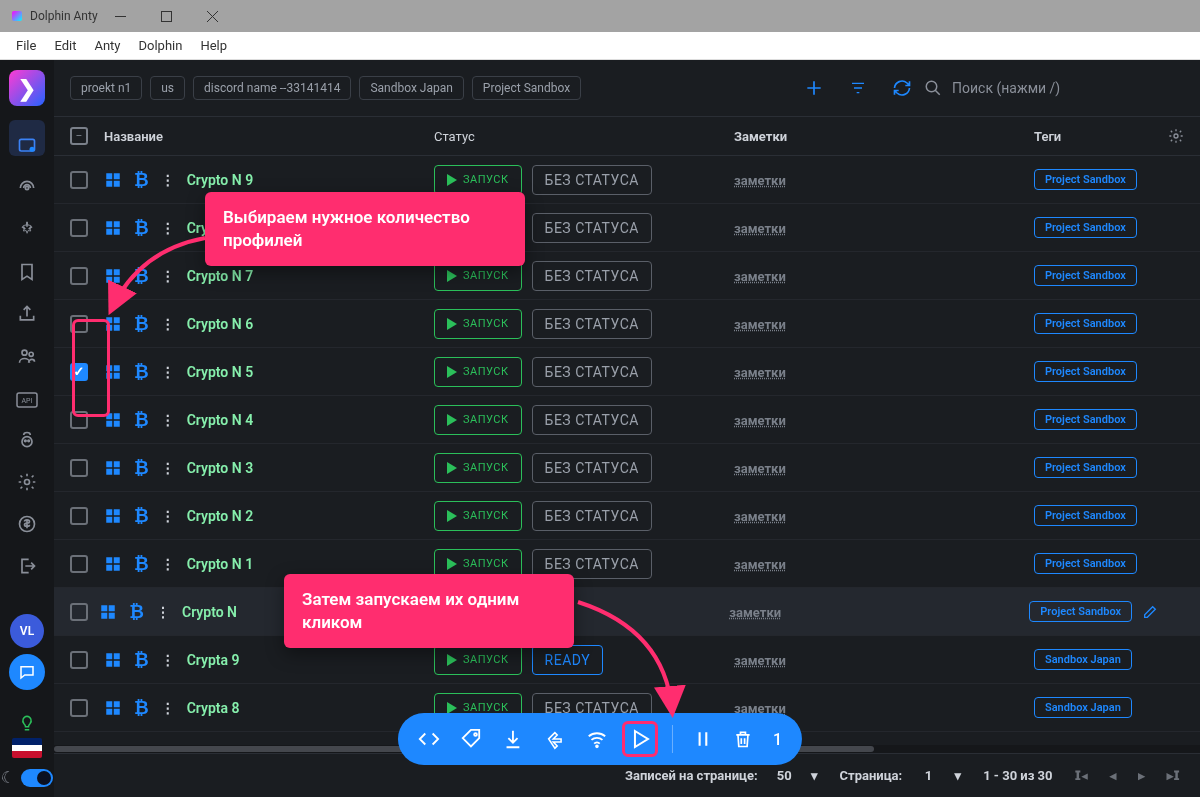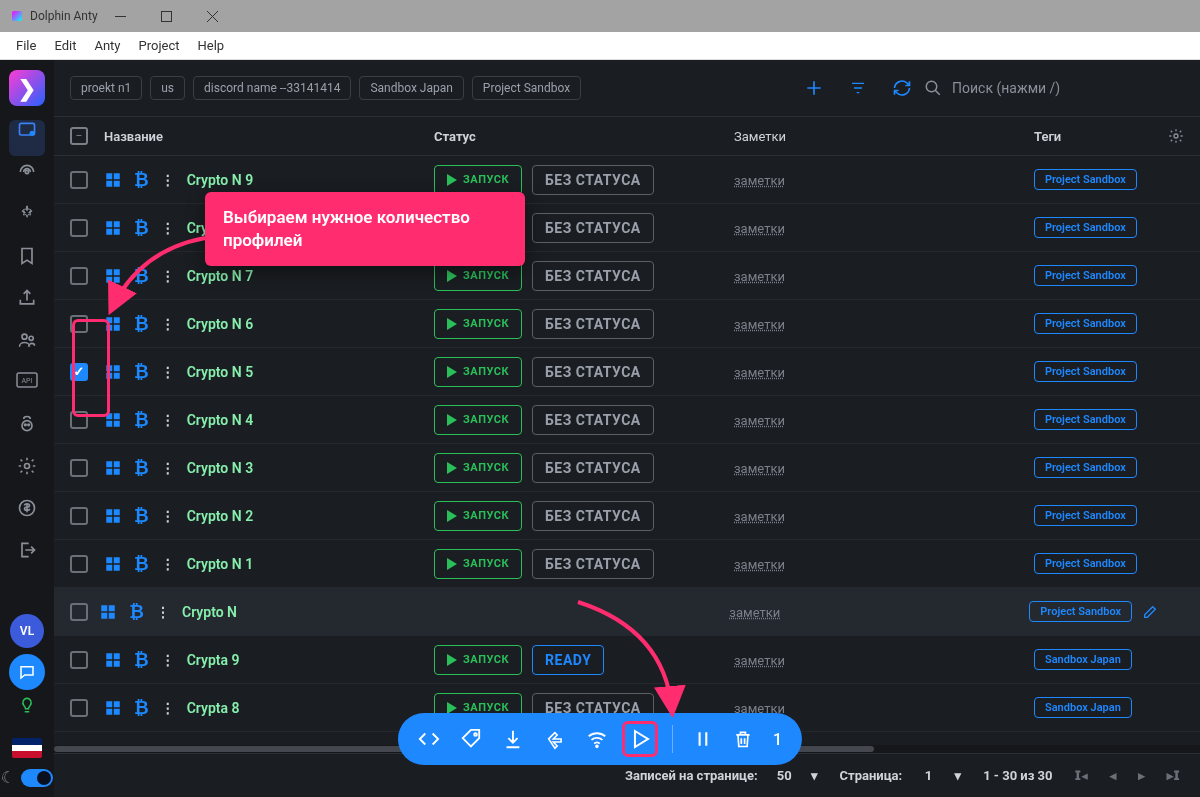--- a/index.html
+++ b/index.html
@@ -8,40 +8,40 @@
 .titlebar{height:32px;background:#a3a3a3;display:flex;align-items:center;justify-content:flex-start;padding:0 8px 0 12px;color:#333;font-size:12px;}
 .titlebar-left{display:flex;align-items:center;gap:8px;}
 .titlebar-icon{width:10px;height:10px;background:linear-gradient(135deg,#f0f,#0ff);border-radius:2px;}
 .win-controls{display:flex;gap:0;}
 .win-btn{width:46px;height:32px;display:flex;align-items:center;justify-content:center;color:#333;font-size:11px;cursor:default;}
 .menubar{height:28px;background:#fff;display:flex;align-items:center;padding:0 8px;gap:2px;border-bottom:1px solid #ddd;}
 .menu-item{padding:4px 8px;font-size:13px;color:#333;cursor:default;}
 .appbody{flex:1;display:flex;min-height:0;}
 .sidebar{width:54px;background:#15171a;display:flex;flex-direction:column;align-items:center;padding:10px 0;gap:6px;}
 .logo{width:36px;height:36px;background:linear-gradient(135deg,#ff3bd4,#2563ff);border-radius:8px;display:flex;align-items:center;justify-content:center;color:#fff;font-weight:700;font-size:22px;margin-bottom:8px;}
-.side-ic{width:36px;height:36px;display:flex;align-items:flex-start;justify-content:center;color:#8a8f99;border-radius:6px;cursor:pointer;}
+.side-ic{width:36px;height:36px;display:flex;align-items:flex-end;justify-content:center;color:#8a8f99;border-radius:6px;cursor:pointer;}
 .side-ic.active{background:#1f2a44;color:#3b82f6;}
 .side-spacer{flex:1;}
 .avatar{width:34px;height:34px;border-radius:50%;background:#3b5bdb;color:#fff;display:flex;align-items:center;justify-content:center;font-size:12px;font-weight:600;}
 .chat-ic{width:36px;height:36px;border-radius:50%;background:#1e88ff;display:flex;align-items:center;justify-content:center;color:#fff;}
 .flag{width:30px;height:20px;background:linear-gradient(#012169 33%,#fff 33% 66%,#c8102e 66%);position:relative;border-radius:2px;}
 .toggle{width:32px;height:18px;background:#1e88ff;border-radius:9px;position:relative;}
 .toggle::after{content:"";position:absolute;right:2px;top:2px;width:14px;height:14px;background:#0b1020;border-radius:50%;}
 .main{flex:1;display:flex;flex-direction:column;min-width:0;background:#1a1d21;}
 .topbar{height:56px;display:flex;align-items:center;padding:0 16px;gap:12px;}
 .pills{display:flex;gap:8px;flex:1;min-width:0;}
 .pill{border:1px solid #3a3f47;border-radius:4px;padding:4px 10px;color:#9aa0aa;font-size:12px;white-space:nowrap;cursor:pointer;}
 .top-actions{display:flex;align-items:center;gap:24px;color:#1e88ff;}
 .top-ic{cursor:pointer;display:flex;}
 .search{flex:0 0 260px;display:flex;align-items:center;gap:10px;color:#8a8f99;font-size:14px;}
 .thead{height:40px;display:flex;align-items:center;padding:0 16px;color:#cfd3da;font-size:13px;border-top:1px solid #2a2e35;border-bottom:1px solid #2a2e35;}
 .col-sel{width:34px;display:flex;align-items:center;}
 .col-name{flex:0 0 330px;font-weight:600;}
-.col-status{flex:0 0 300px;font-weight:700;}
-.col-notes{flex:0 0 300px;font-weight:400;}
+.col-status{flex:0 0 300px;font-weight:400;}
+.col-notes{flex:0 0 300px;font-weight:700;}
 .col-tags{flex:1;font-weight:600;}
 .col-gear{width:30px;color:#8a8f99;display:flex;justify-content:flex-end;}
 .minus-box{width:18px;height:18px;border:2px solid #7a808a;border-radius:3px;display:flex;align-items:center;justify-content:center;color:#7a808a;font-size:12px;}
 .rows{flex:1;overflow-y:auto;}
 .row{height:48px;display:flex;align-items:center;padding:0 16px;border-bottom:1px solid #24272d;}
 .row.hovered{background:#24282f;}
 .chk{width:18px;height:18px;border:2px solid #6b7078;border-radius:3px;cursor:pointer;display:flex;align-items:center;justify-content:center;background:transparent;}
 .chk.checked{background:#1e88ff;border-color:#1e88ff;}
 .chk.checked::after{content:"✓";color:#fff;font-size:13px;font-weight:700;}
 .rowname{display:flex;align-items:center;gap:12px;}
@@ -93,21 +93,21 @@
           <svg width="11" height="11">
             <path d="M0 0 L11 11 M11 0 L0 11" stroke="currentColor"></path>
           </svg>
         </div>
     </div>
   </div>
   <div class="menubar">
     <span class="menu-item">File</span>
     <span class="menu-item">Edit</span>
     <span class="menu-item">Anty</span>
-    <span class="menu-item">Project</span>
+    <span class="menu-item">Dolphin</span>
     <span class="menu-item">Help</span>
   </div>
   <div class="appbody">
     <div class="sidebar">
       <div class="logo">❯</div>
       <div class="side-ic active">
           <svg width="20" height="20" viewBox="0 0 24 24" fill="none" stroke="currentColor" stroke-width="2">
             <rect x="3" y="4" width="18" height="14" rx="2"></rect>
             <circle cx="18" cy="16" r="3" fill="#1e88ff" stroke="none"></circle>
           </svg>
@@ -719,20 +719,21 @@
   <div class="callout" style="left:205px;top:192px;max-width:320px">Выбираем нужное количество профилей</div>
   <svg class="arrow-svg" style="left:100px;top:230px" width="110" height="90">
       <defs>
         <marker id="ah1" markerWidth="8" markerHeight="8" refX="6" refY="4" orient="auto">
           <path d="M0 0 L8 4 L0 8 z" fill="#ff2d6f"></path>
         </marker>
       </defs>
       <path d="M105 8 Q 40 20 12 78" stroke="#ff2d6f" stroke-width="4" fill="none" marker-end="url(#ah1)"></path>
     </svg>
 
+  <div class="callout" style="left:284px;top:574px;max-width:290px">Затем запускаем их одним кликом</div>
   <svg class="arrow-svg" style="left:570px;top:590px" width="130" height="140">
       <defs>
         <marker id="ah2" markerWidth="8" markerHeight="8" refX="6" refY="4" orient="auto">
           <path d="M0 0 L8 4 L0 8 z" fill="#ff2d6f"></path>
         </marker>
       </defs>
       <path d="M8 12 Q 95 40 102 120" stroke="#ff2d6f" stroke-width="4" fill="none" marker-end="url(#ah2)"></path>
     </svg>
   <div class="highlight-play" id="hl-play" style="left: 621.953px; top: 721px; width: 36px; height: 36px;"></div>
 </div>

